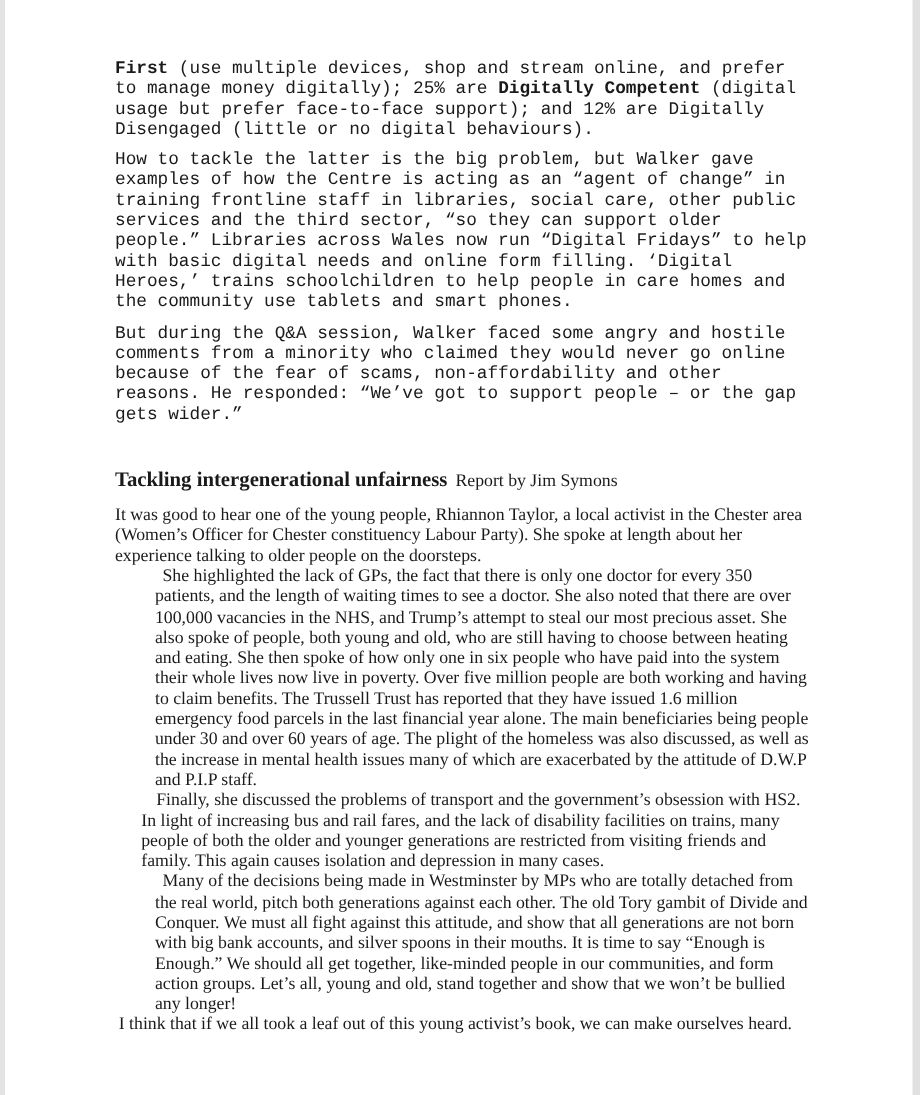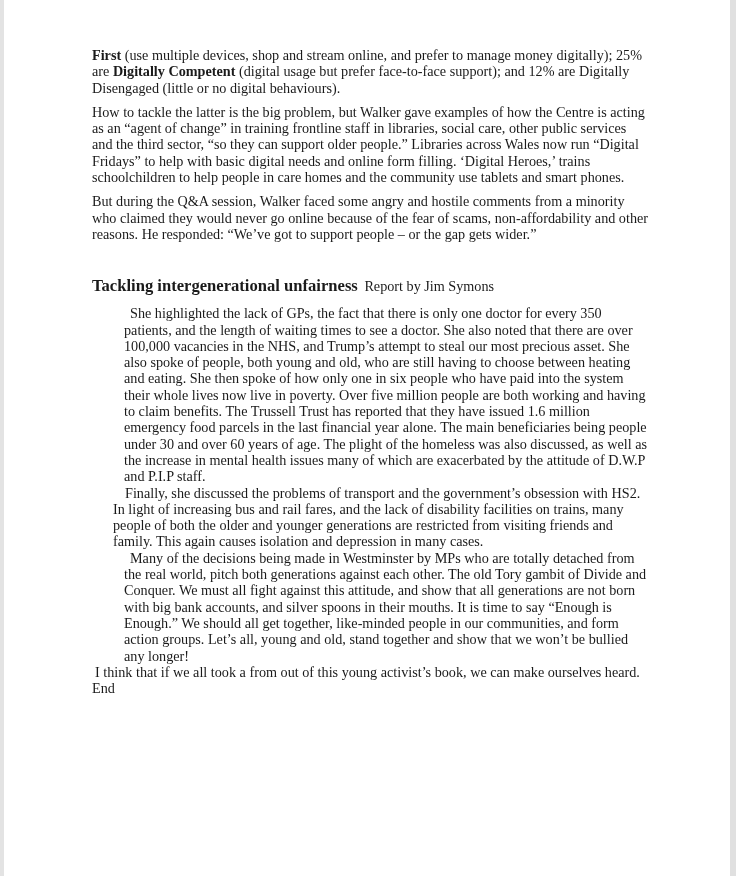--- a/index.html
+++ b/index.html
@@ -9,21 +9,21 @@
     font-family: "Liberation Serif", "DejaVu Serif", serif;
     color: #1a1a1a;
   }
   .edge-left { position: absolute; left: 0; top: 0; width: 4px; height: 876px; background: #e3e3e3; }
   .edge-right { position: absolute; right: 0; top: 0; width: 6px; height: 876px; background: #e0e0e0; }
   .page {
     position: absolute; left: 92px; top: 47px; width: 556px;
     font-size: 14.2px; line-height: 16.3px;
   }
   p { margin: 0; }
-  .para { margin-bottom: 8px; }
+  .para { margin-bottom: 8px; font-family: Liberation Mono, monospace; }
   .heading-row { margin-top: 34px; margin-bottom: 9px; line-height: 20px; }
   .heading { font-weight: bold; font-size: 16.6px; }
   .byline { font-size: 14.2px; margin-left: 3px; }
   .indent1 { text-indent: 6px; margin-left: 32px; }
   .indent2 { text-indent: 12px; margin-left: 21px; }
   .indent3 { text-indent: 3px; }
   b { font-weight: bold; }
 </style>
 </head>
 <body>
@@ -36,18 +36,18 @@
     <b>First</b><span> (use multiple devices, shop and stream online, and prefer to manage money digitally); 25% are </span><b>Digitally Competent</b><span> (digital usage but prefer face-to-face support); and 12% are Digitally Disengaged (little or no digital behaviours).</span>
   </p>
   <p class="para">How to tackle the latter is the big problem, but Walker gave examples of how the Centre is acting as an “agent of change” in training frontline staff in libraries, social care, other public services and the third sector, “so they can support older people.” Libraries across Wales now run “Digital Fridays” to help with basic digital needs and online form filling.  ‘Digital Heroes,’ trains schoolchildren to help people in care homes and the community use tablets and smart phones.</p>
   <p class="para">But during the Q&amp;A session, Walker faced some angry and hostile comments from a minority who claimed they would never go online because of the fear of scams, non-affordability and other reasons.   He responded: “We’ve got to support people – or the gap gets wider.”</p>
 
   <div class="heading-row">
     <span class="heading">Tackling intergenerational unfairness</span>
     <span class="byline">Report by Jim Symons</span>
   </div>
 
+  <p>It was good to hear one of the young people, Rhiannon Taylor, a local activist in the Chester area (Women’s Officer for Chester constituency Labour Party).  She spoke at length about her experience talking to older people on the doorsteps.</p>
   <p class="indent1">She highlighted the lack of GPs, the fact that there is only one doctor for every 350 patients, and the length of waiting times to see a doctor. She also noted that there are over 100,000 vacancies in the NHS, and Trump’s attempt to steal our most precious asset.  She also spoke of people, both young and old, who are still having to choose between heating and eating. She then spoke of how only one in six people who have paid into the system their whole lives now live in poverty. Over five million people are both working and having to claim benefits. The Trussell Trust has reported that they have issued 1.6 million emergency food parcels in the last financial year alone. The main beneficiaries being people under 30 and over 60 years of age.   The plight of the homeless was also discussed, as well as the increase in mental health issues many of which are exacerbated by the attitude of D.W.P and P.I.P staff.</p>
   <p class="indent2">Finally, she discussed the problems of transport and the government’s obsession with HS2.  In light of increasing bus and rail fares, and the lack of disability facilities on trains, many people of both the older and younger generations are restricted from visiting friends and family. This again causes isolation and depression in many cases.</p>
   <p class="indent1">Many of the decisions being made in Westminster by MPs who are totally detached from the real world, pitch both generations against each other. The old Tory gambit of Divide and Conquer. We must all fight against this attitude, and show that all generations are not born with big bank accounts, and silver spoons in their mouths. It is time to say “Enough is Enough.” We should all get together, like-minded people in our communities, and form action groups. Let’s all, young and old, stand together and show that we won’t be bullied any longer!</p>
-  <p class="indent3">I think that if we all took a from out of this young activist’s book, we can make ourselves heard.</p>
-  <p>End</p>
+  <p class="indent3">I think that if we all took a leaf out of this young activist’s book, we can make ourselves heard.</p>
 </div>
 
 </body></html>

